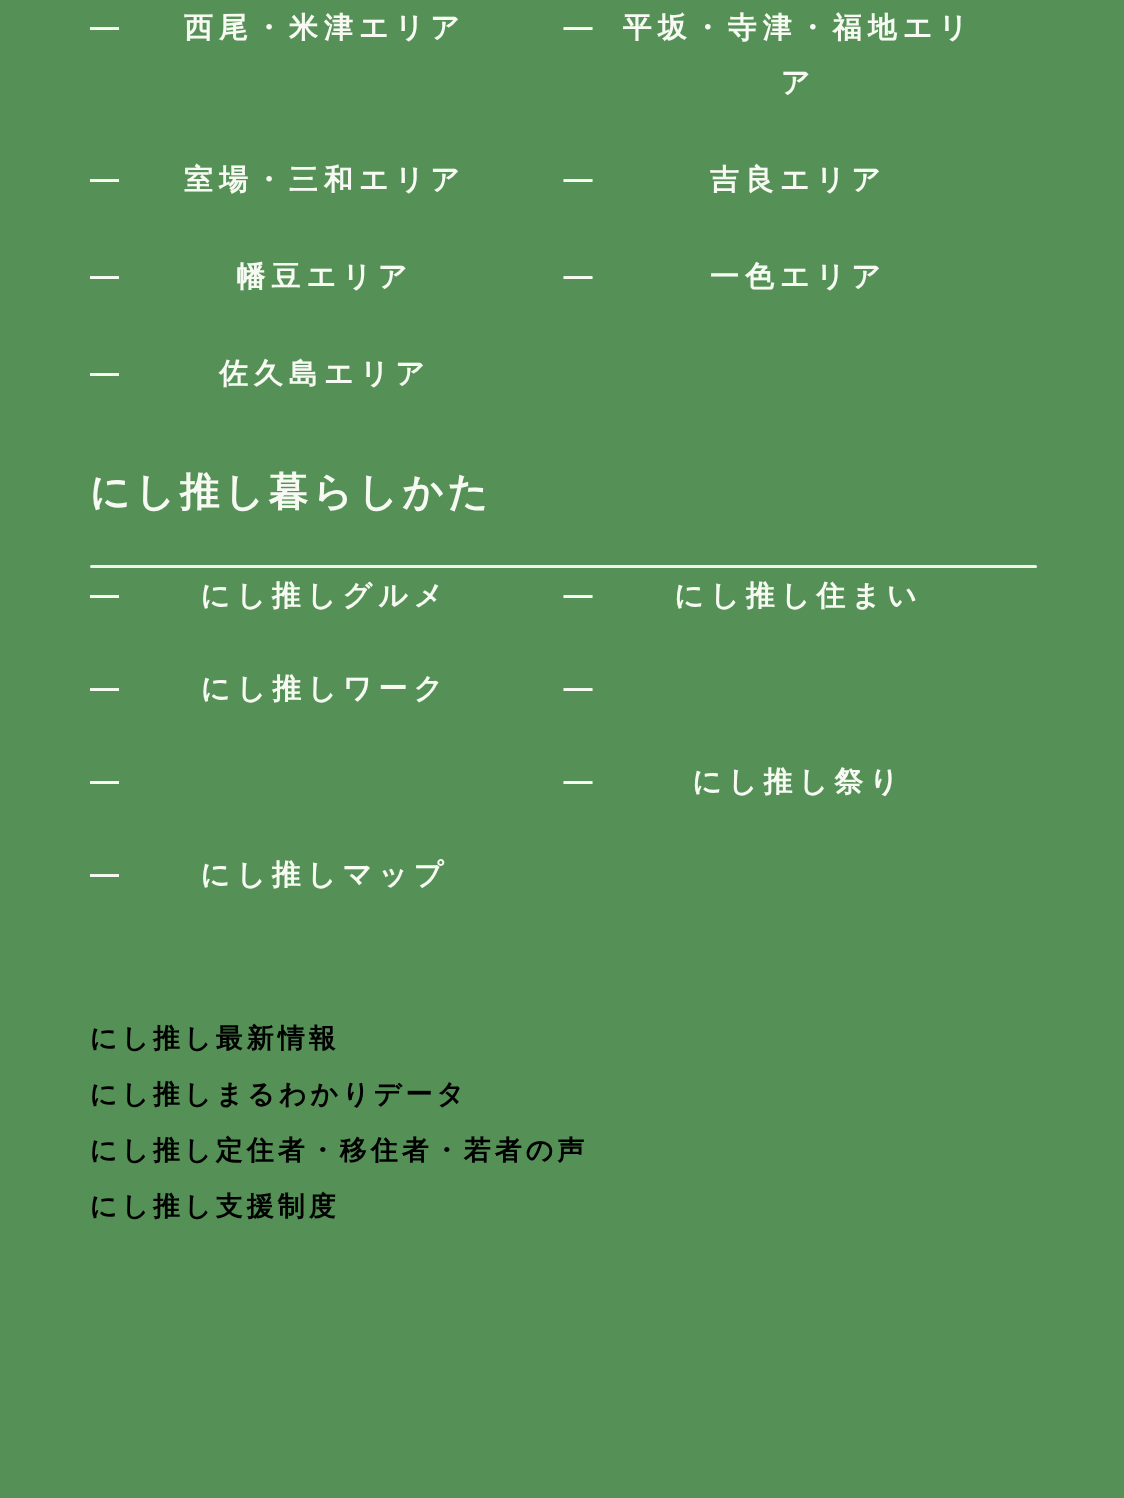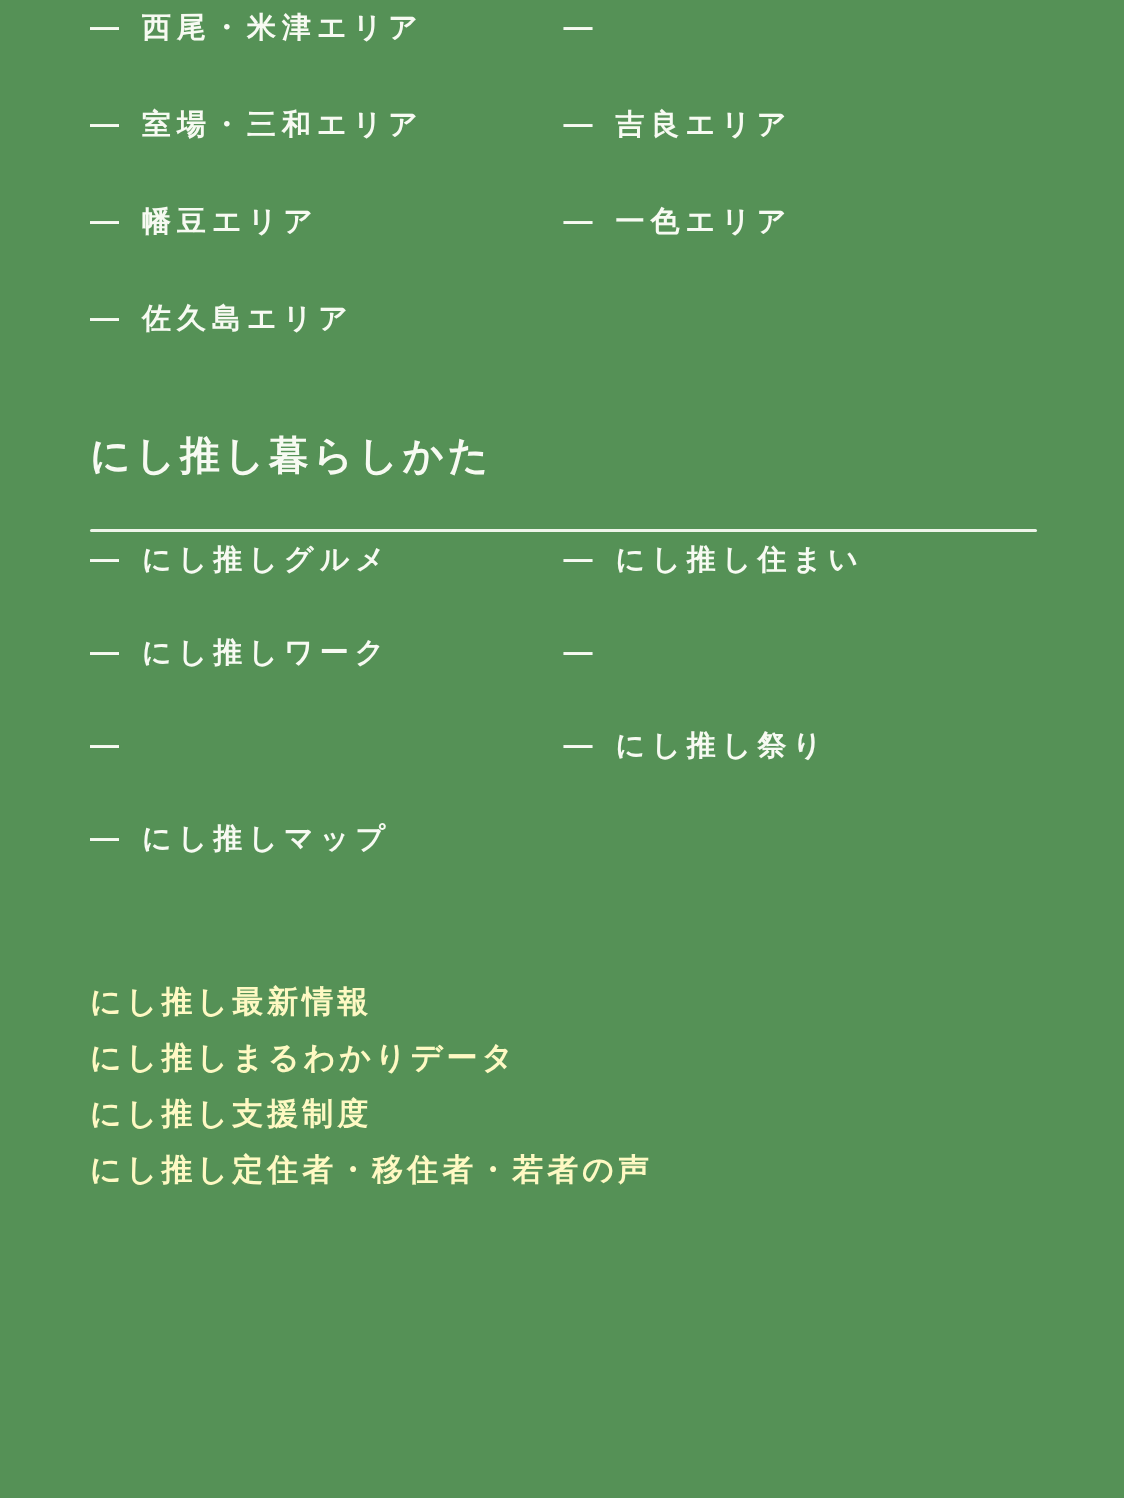--- a/index.html
+++ b/index.html
@@ -29,65 +29,66 @@
     display: flex;
     align-items: flex-start;
     color: #f7faf2;
     text-decoration: none;
     font-size: 29px;
     line-height: 55px;
     font-weight: 600;
     letter-spacing: 6px;
   }
   .dash { flex: 0 0 52px; letter-spacing: 0; }
-  .lbl { flex: 1; }
+  .lbl { flex: 1; text-align: center; }
 
   .sec-title {
-    margin: 81px 0 0 0;
+    margin: 62px 0 0 0;
     font-size: 40px;
     line-height: 56px;
     font-weight: 700;
     letter-spacing: 4px;
     color: #f7faf2;
     cursor: pointer;
   }
   .divider {
     margin-top: 46px;
     height: 3px;
     background: #eef5e9;
     border-radius: 2px;
   }
 
   .big-link {
     display: block;
-    font-size: 31px;
+    font-size: 27px;
     line-height: 56px;
     font-weight: 700;
     letter-spacing: 4px;
-    color: #fef9c3;
+    color: #000000;
     text-decoration: none;
   }
   .big-link.first { margin-top: 108px; }
   .big-link + .big-link { }
 </style>
 </head>
 <body>
 
 <nav class="menu">
 
   <ul class="grid area-grid">
     <li class="item">
       <a class="link" href="#">
         <span class="dash">—</span>
         <span class="lbl">西尾・米津エリア</span>
       </a>
     </li>
     <li class="item">
       <a class="link" href="#">
         <span class="dash">—</span>
+        <span class="lbl">平坂・寺津・福地エリア</span>
       </a>
     </li>
     <li class="item">
       <a class="link" href="#">
         <span class="dash">—</span>
         <span class="lbl">室場・三和エリア</span>
       </a>
     </li>
     <li class="item">
       <a class="link" href="#">
@@ -156,16 +157,16 @@
     <li class="item">
       <a class="link" href="#">
         <span class="dash">—</span>
         <span class="lbl">にし推しマップ</span>
       </a>
     </li>
   </ul>
 
   <a class="big-link first" href="#">にし推し最新情報</a>
   <a class="big-link" href="#">にし推しまるわかりデータ</a>
+  <a class="big-link" href="#">にし推し定住者・移住者・若者の声</a>
   <a class="big-link" href="#">にし推し支援制度</a>
-  <a class="big-link" href="#">にし推し定住者・移住者・若者の声</a>
 
 </nav>
 
 </body></html>

